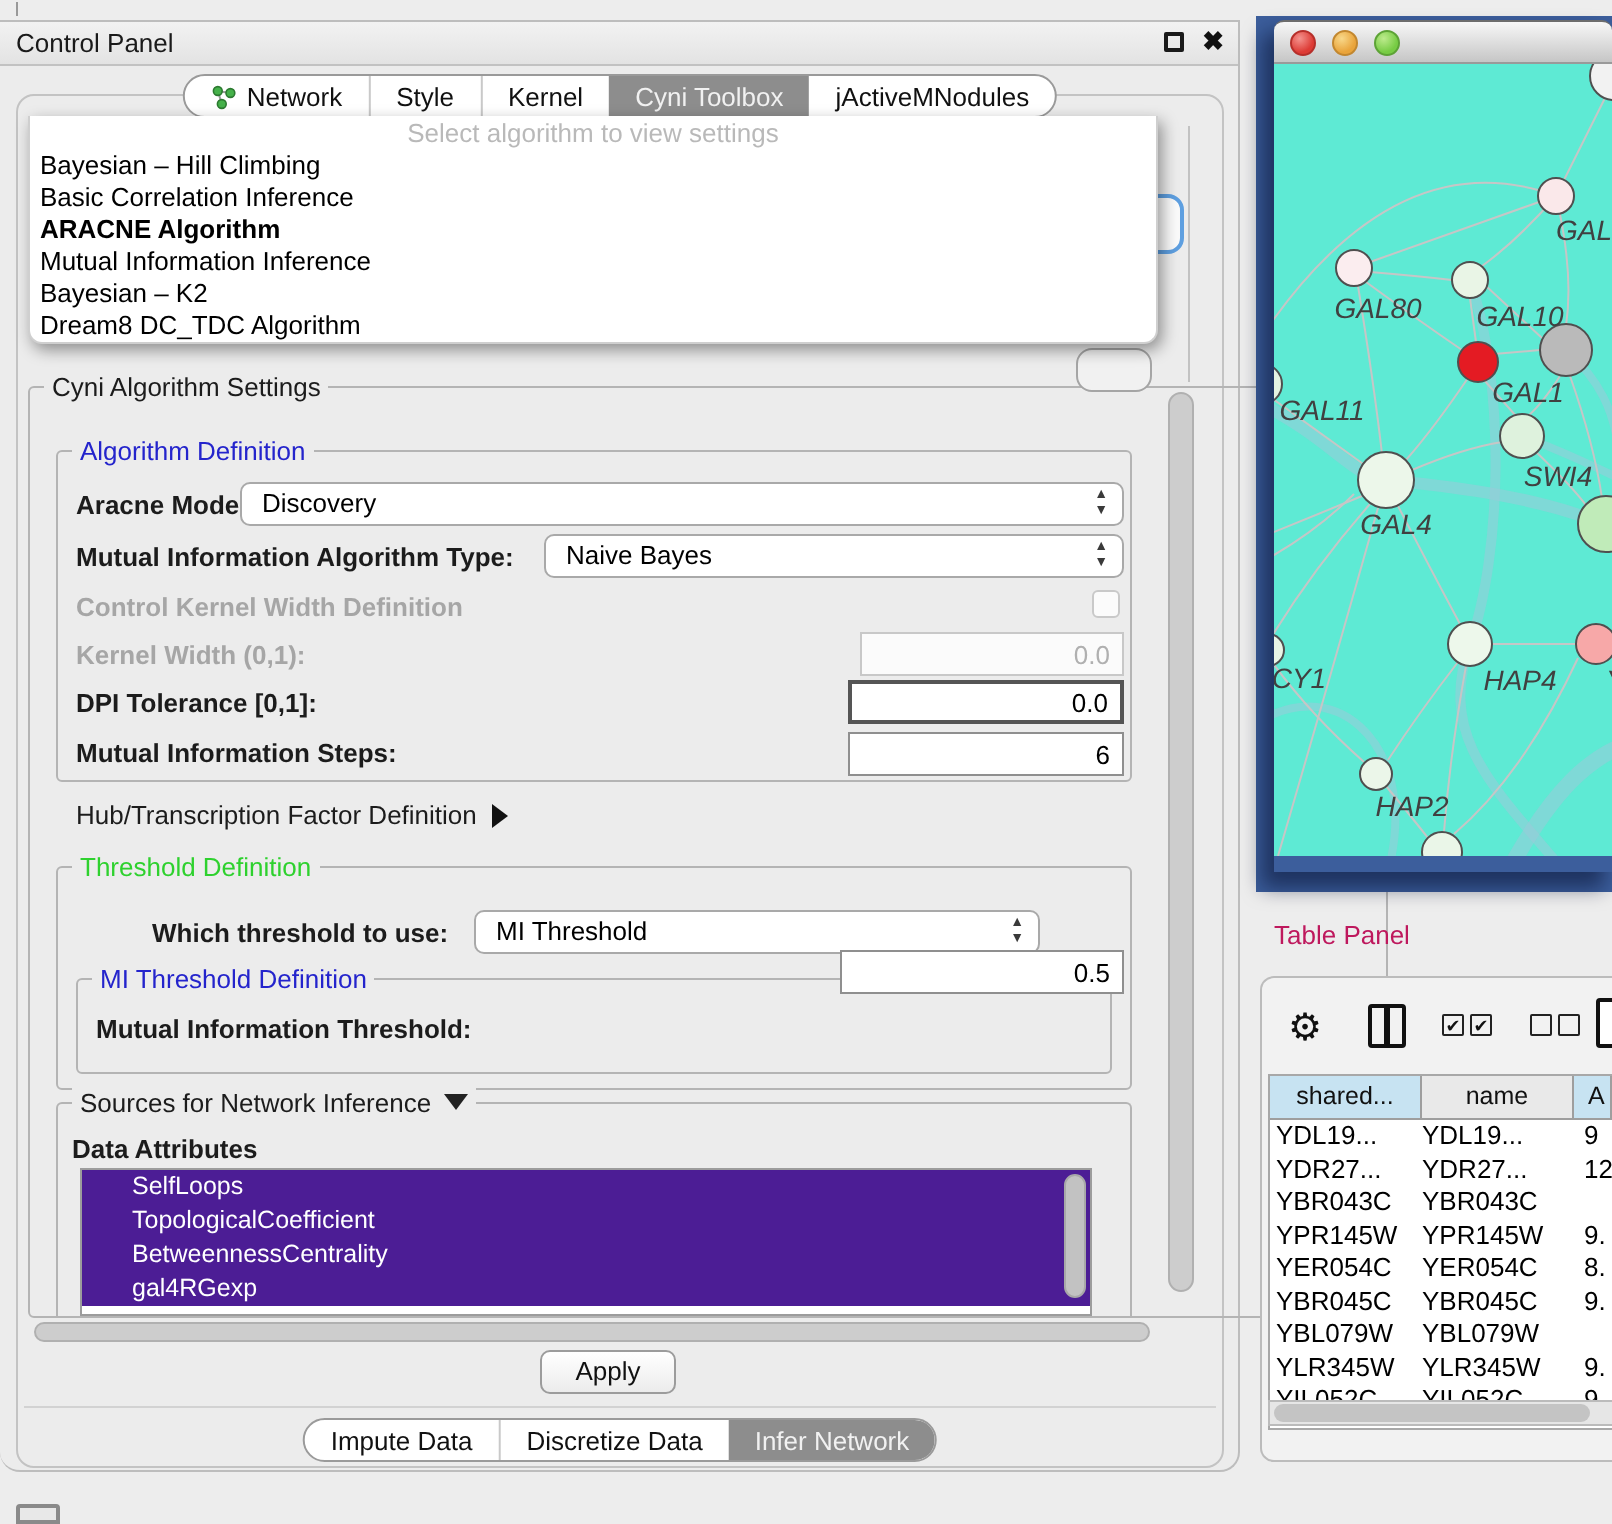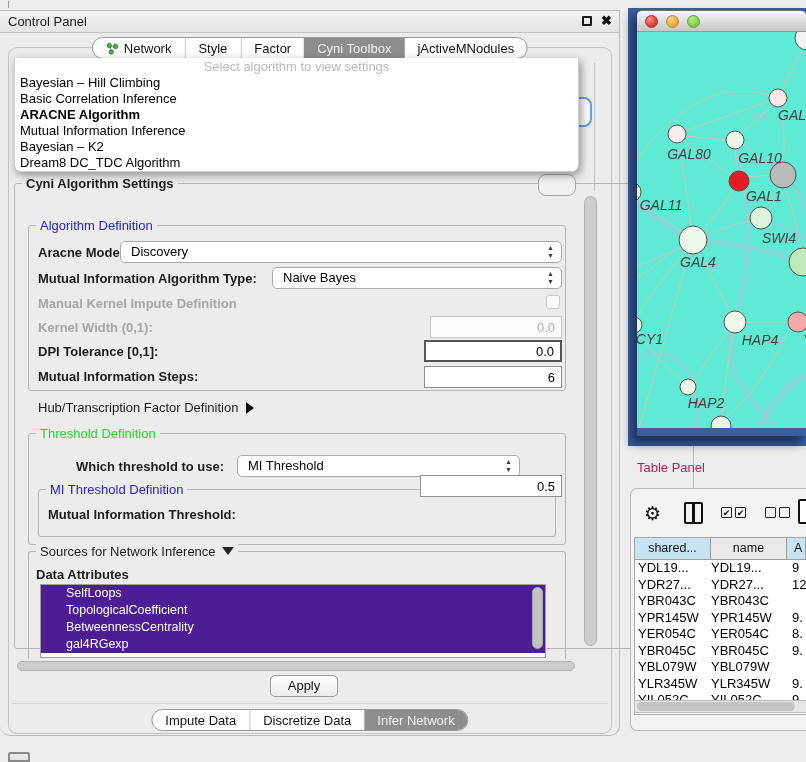--- a/index.html
+++ b/index.html
@@ -189,21 +189,21 @@
           <circle cx="3.5" cy="3.5" r="2.2" fill="#45b14a" stroke="#2c7a30" stroke-width="0.8"></circle>
           <circle cx="9.8" cy="4.5" r="2.2" fill="#45b14a" stroke="#2c7a30" stroke-width="0.8"></circle>
           <circle cx="5.5" cy="10" r="2.2" fill="#45b14a" stroke="#2c7a30" stroke-width="0.8"></circle>
         </svg>
         <span>Network</span>
       </div>
       <div class="tab">
         <span>Style</span>
       </div>
       <div class="tab">
-        <span>Factor</span>
+        <span>Kernel</span>
       </div>
       <div class="tab selected">
         <span>Cyni Toolbox</span>
       </div>
       <div class="tab">
         <span>jActiveMNodules</span>
       </div>
     </div>
 
     <div class="hidden-group-line"></div>
@@ -213,38 +213,38 @@
     <div class="algo-overlay">
       <div class="algo-placeholder">Select algorithm to view settings</div>
       <div class="algo-item">Bayesian – Hill Climbing</div>
       <div class="algo-item">Basic Correlation Inference</div>
       <div class="algo-item selected">ARACNE Algorithm</div>
       <div class="algo-item">Mutual Information Inference</div>
       <div class="algo-item">Bayesian – K2</div>
       <div class="algo-item">Dream8 DC_TDC Algorithm</div>
     </div>
 
-    <div class="group" style="left:14px; top:172px; width:680px; height:466px;font-weight:bold;">
+    <div class="group" style="left:14px; top:182px; width:680px; height:466px;">
       <span class="legend">Cyni Algorithm Settings</span>
     </div>
 
     <div class="group" style="left:28px; top:214px; width:538px; height:166px;">
       <span class="legend blue">Algorithm Definition</span>
     </div>
     <div class="lbl" style="left:38px; top:234px;">Aracne Mode:</div>
     <div class="combo" style="left:120px; top:230px; width:442px;">
       <span>Discovery</span>
       <span class="spin">▲<br>▼</span>
     </div>
     <div class="lbl" style="left:38px; top:260px;">Mutual Information Algorithm Type:</div>
     <div class="combo" style="left:272px; top:256px; width:290px;">
       <span>Naive Bayes</span>
       <span class="spin">▲<br>▼</span>
     </div>
-    <div class="lbl disabled" style="left:38px; top:285px;">Manual Kernel Impute Definition</div>
+    <div class="lbl disabled" style="left:38px; top:285px;">Control Kernel Width Definition</div>
     <div class="checkbox" style="left:546px; top:284px;"></div>
     <div class="lbl disabled" style="left:38px; top:309px;">Kernel Width (0,1):</div>
     <input class="field disabled" style="left: 430px; top: 305px; width: 132px;" readonly="" value="0.0">
     <div class="lbl" style="left:38px; top:333px;">DPI Tolerance [0,1]:</div>
     <input class="field strong" style="left: 424px; top: 329px; width: 138px;" value="0.0">
     <div class="lbl" style="left:38px; top:358px;">Mutual Information Steps:</div>
     <input class="field" style="left: 424px; top: 355px; width: 138px;" value="6">
 
     <div class="hub-row">
       <span>Hub/Transcription Factor Definition</span><span class="arrow-right"></span>

